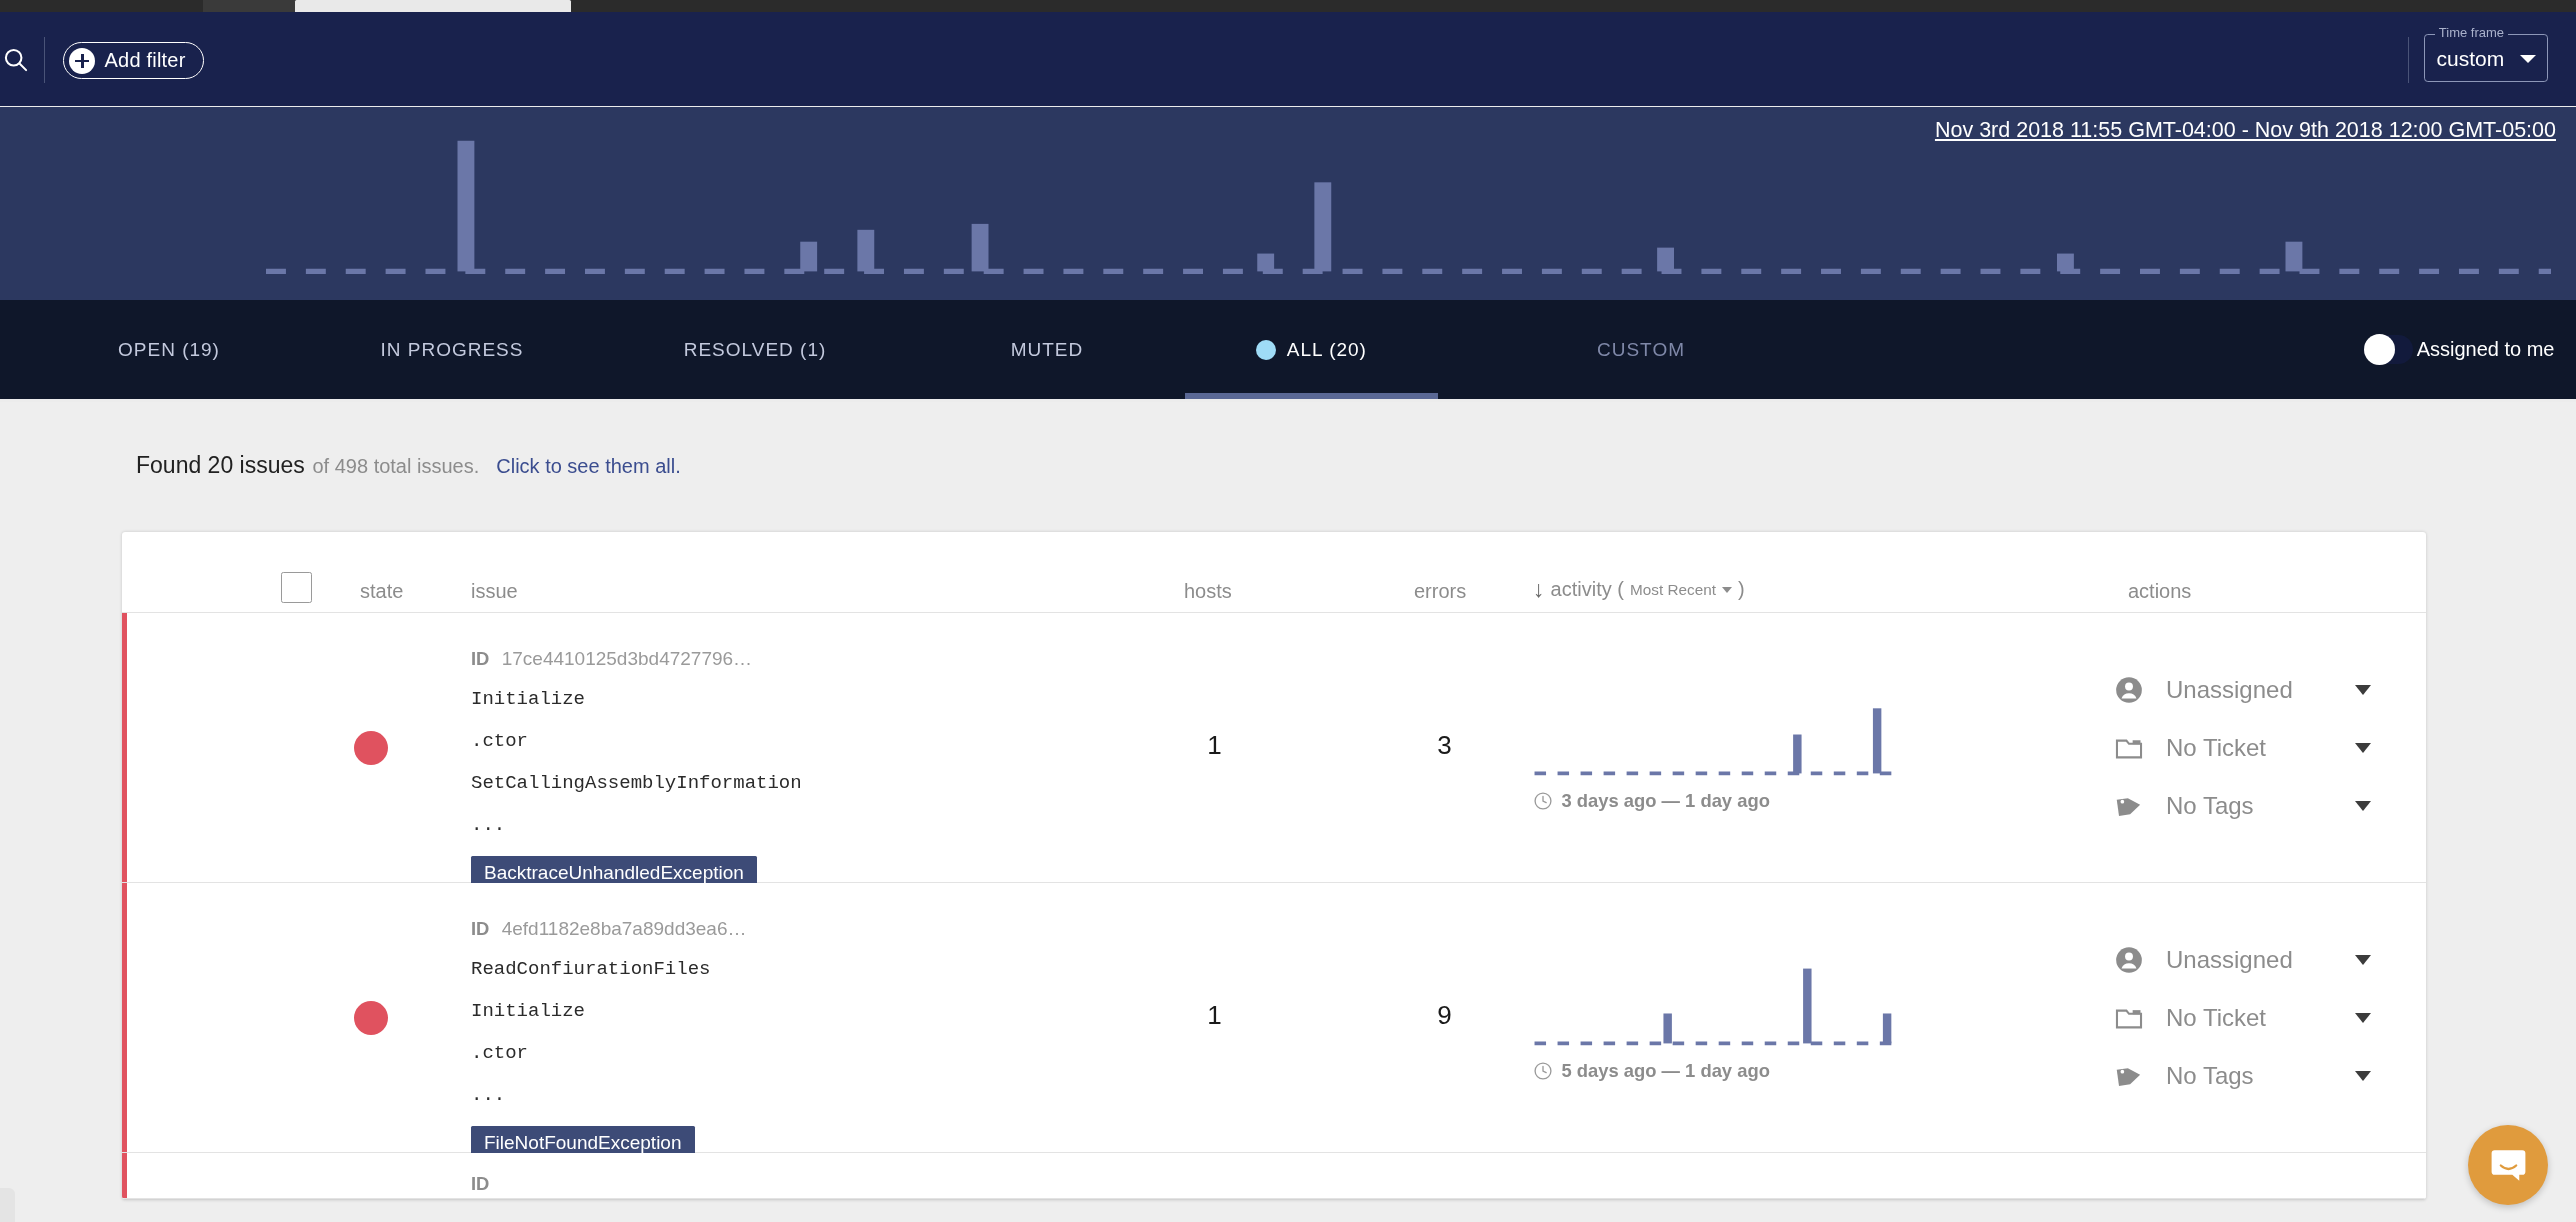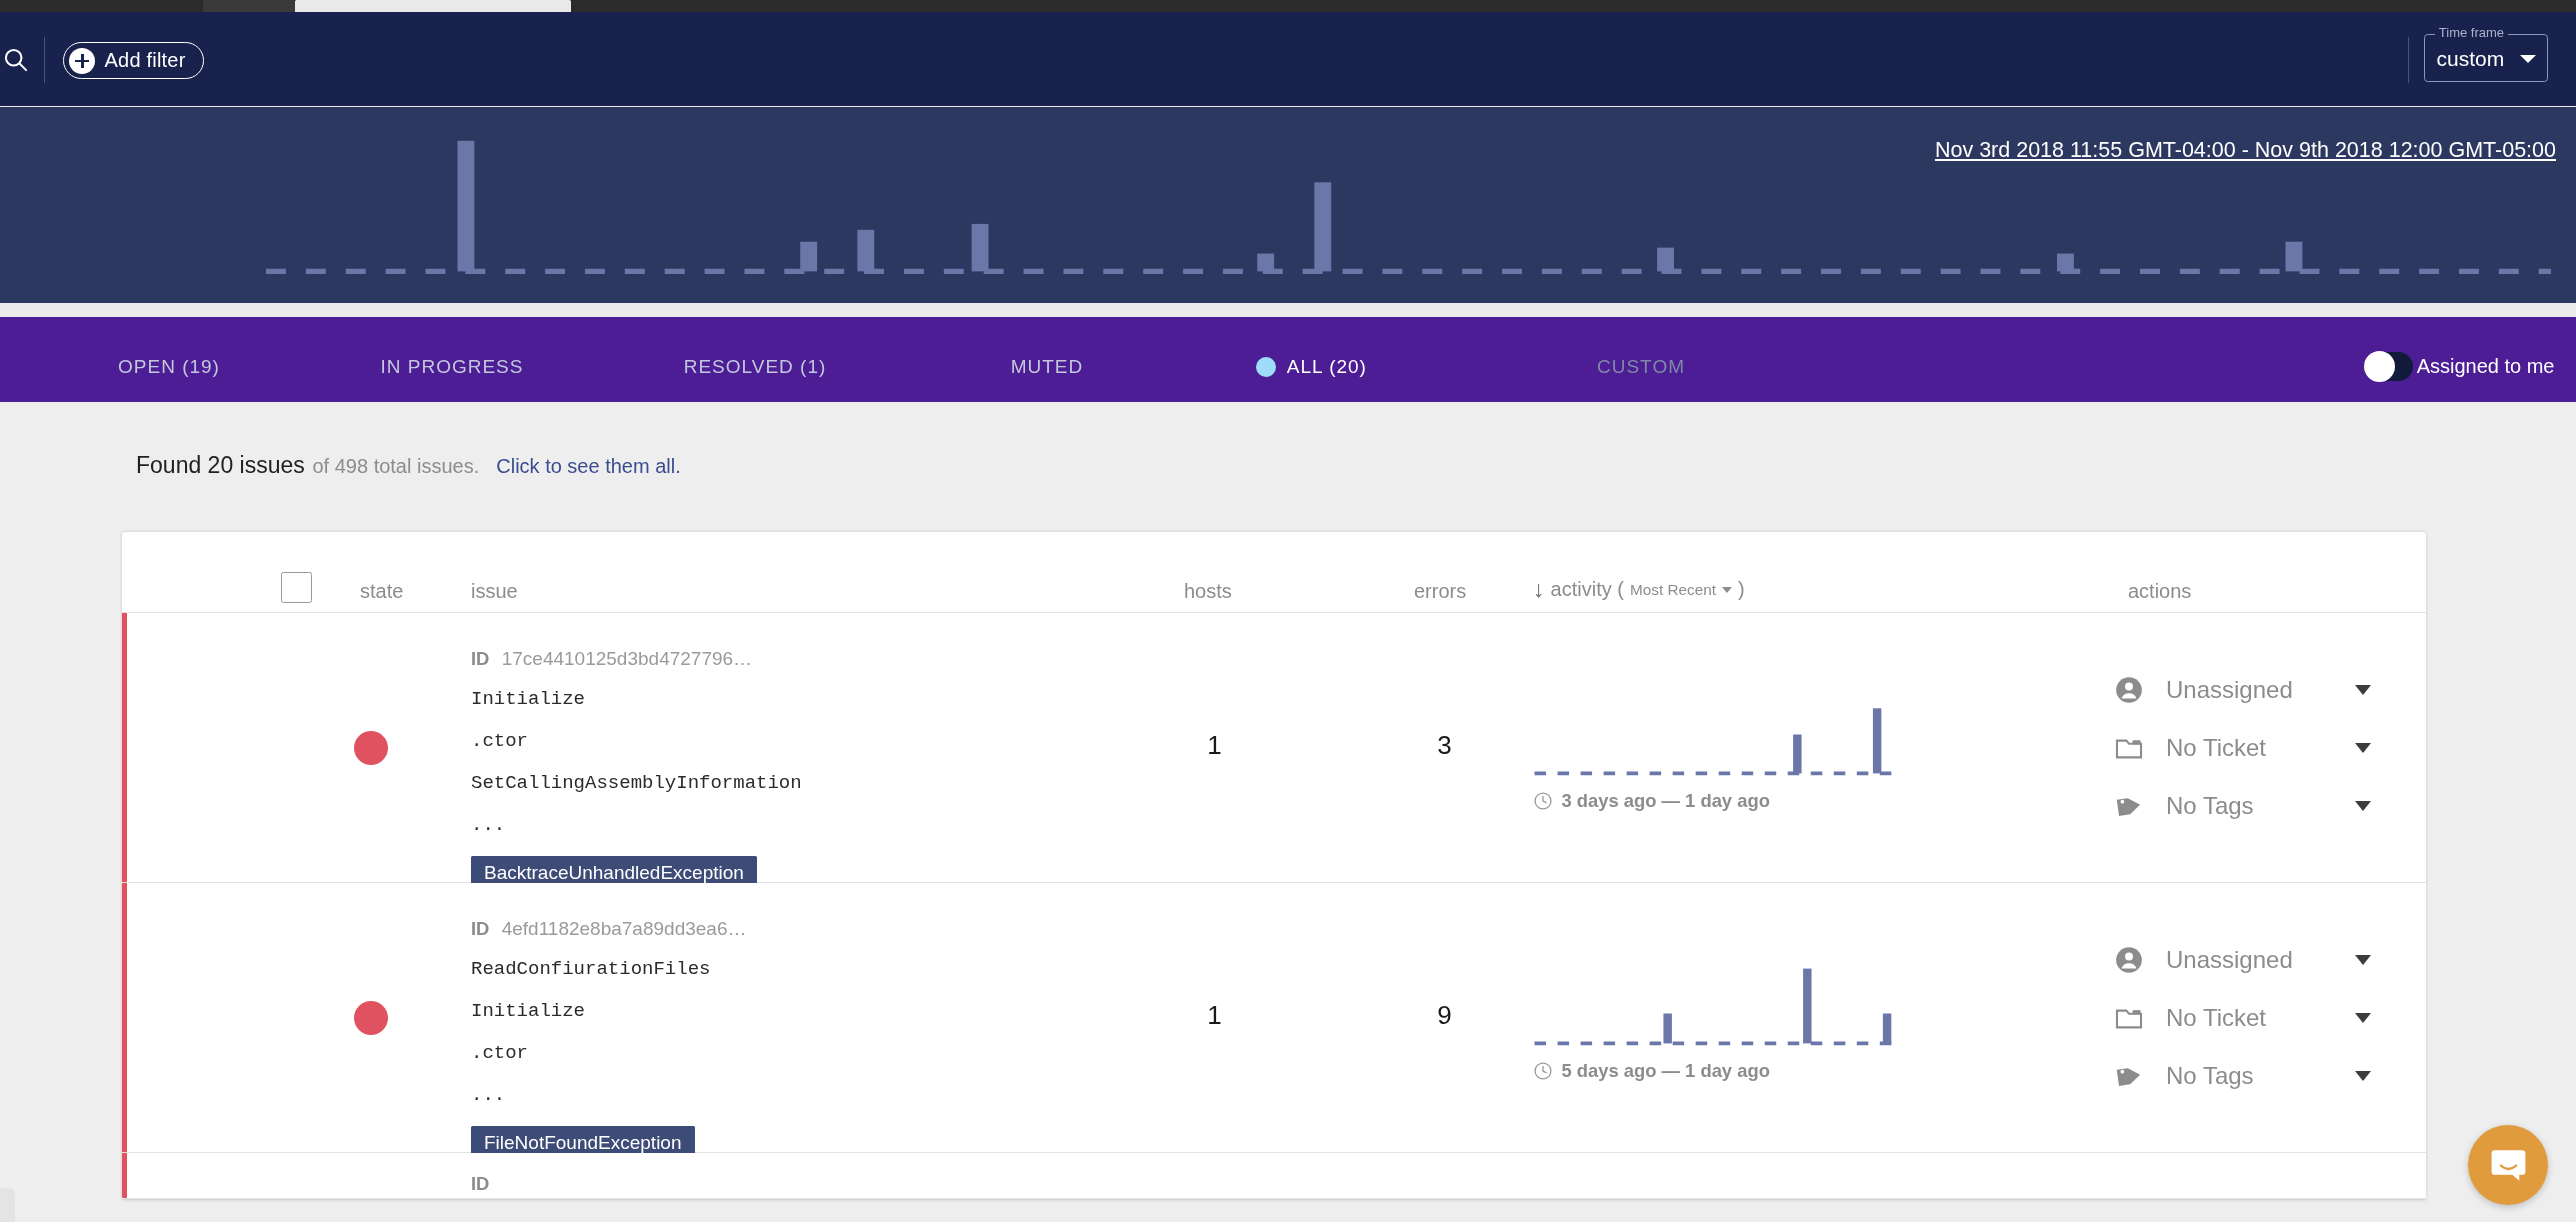--- a/index.html
+++ b/index.html
@@ -68,30 +68,30 @@
   #total-errors-card {
     position:absolute; left:17px; top:17.6px; width:204px; height:147px;
     border:0.8px solid #55608a; border-radius:5.4px;
     display:flex; flex-direction:column; align-items:center; justify-content:flex-start;
     padding-top:15.3px;
   }
   #total-errors-label { color:#ffffff; font-size:21.5px; }
   #total-errors-value { color:#ffffff; font-size:81px; line-height:88px; font-weight:300; margin-top:-3.1px;}
 
   #daterange {
-    position:absolute; right:20px; top:31px; color:#ffffff; font-size:21.5px;
+    position:absolute; right:20px; top:11px; color:#ffffff; font-size:21.5px;
     text-decoration:underline; cursor:pointer; white-space:nowrap;
   }
 
   #headchart { position:absolute; left:266px; top:23px; width:2285px; height:146px; }
 
   
   #tabs {
-    position:absolute; top:317px; left:0; width:2576px; height:99px;
-    background:#4c1d95;
+    position:absolute; top:300px; left:0; width:2576px; height:99px;
+    background:#0f172a;
     padding-left:24px;
   }
   .tab {
     position:absolute; top:0; height:99px; display:flex; align-items:center; justify-content:center;
     color:#c3c9dd; font-size:19px; letter-spacing:1px; cursor:pointer; gap:10.7px;
   }
   .tab.inactive-dim { color:#7f88a8; }
   .tab.active { color:#ffffff; }
   .tab .dot { width:20px; height:20px; border-radius:50%; background:#9fdcf7; flex:0 0 auto; }
   .tab .underline { position:absolute; bottom:0; left:0; right:0; height:6.1px; background:#5a6895; }

